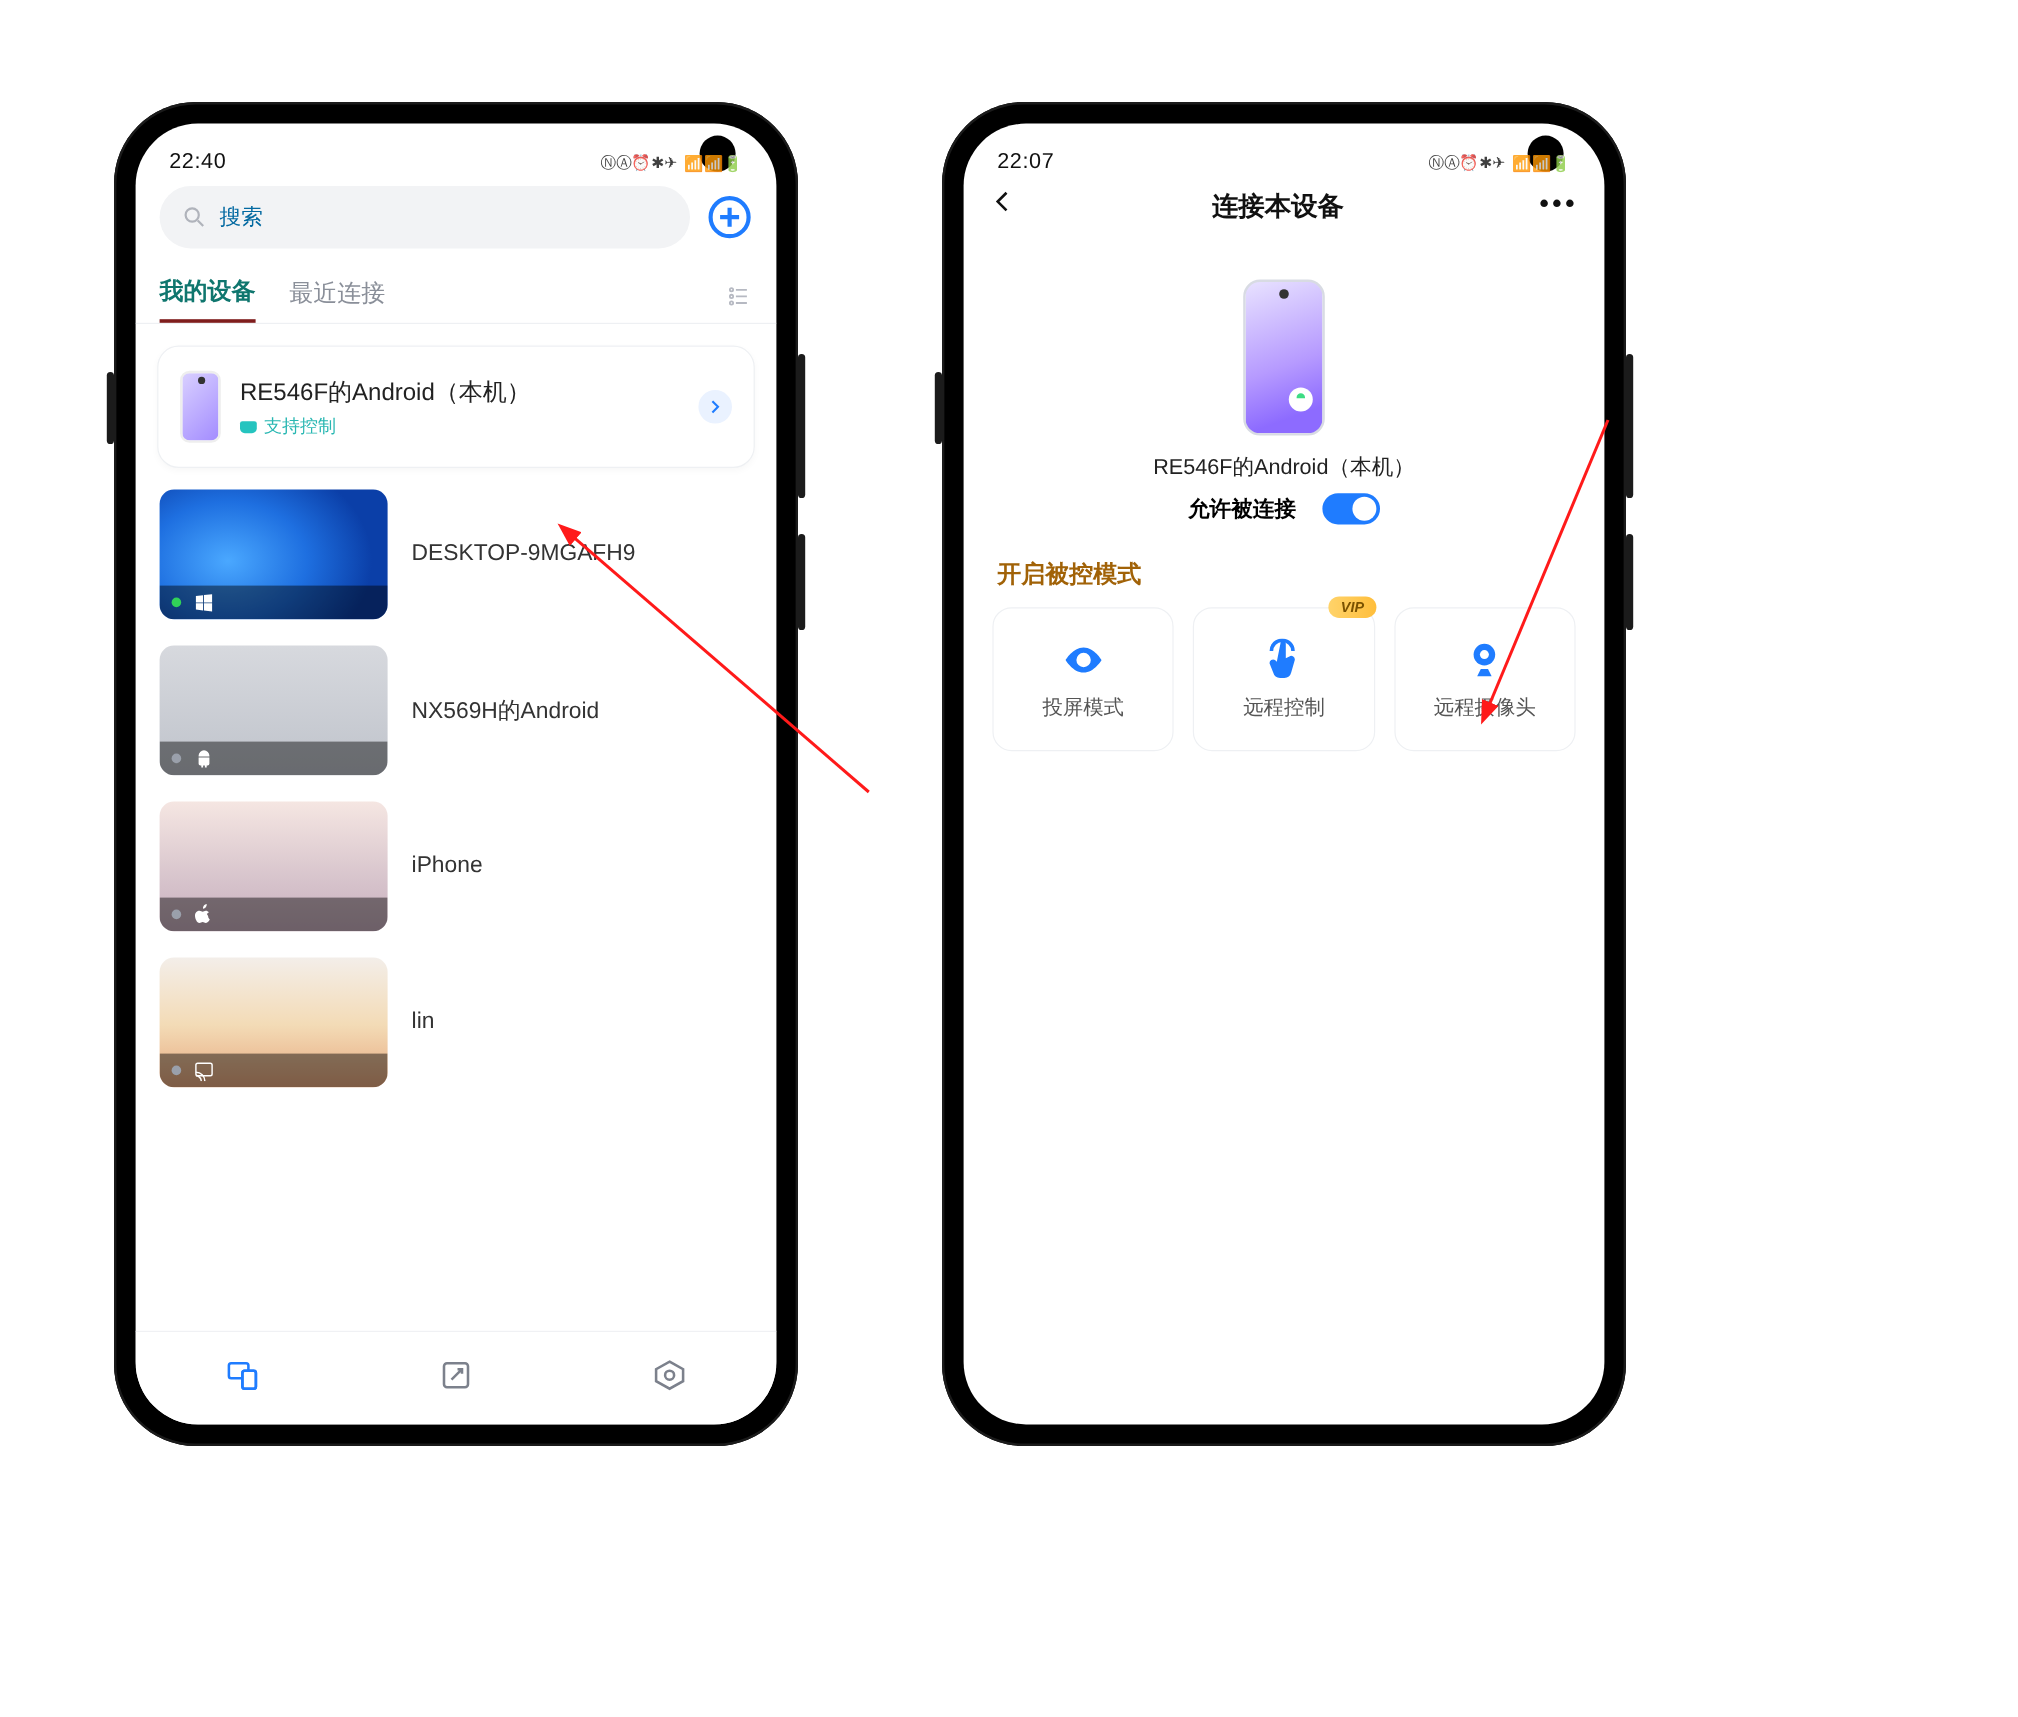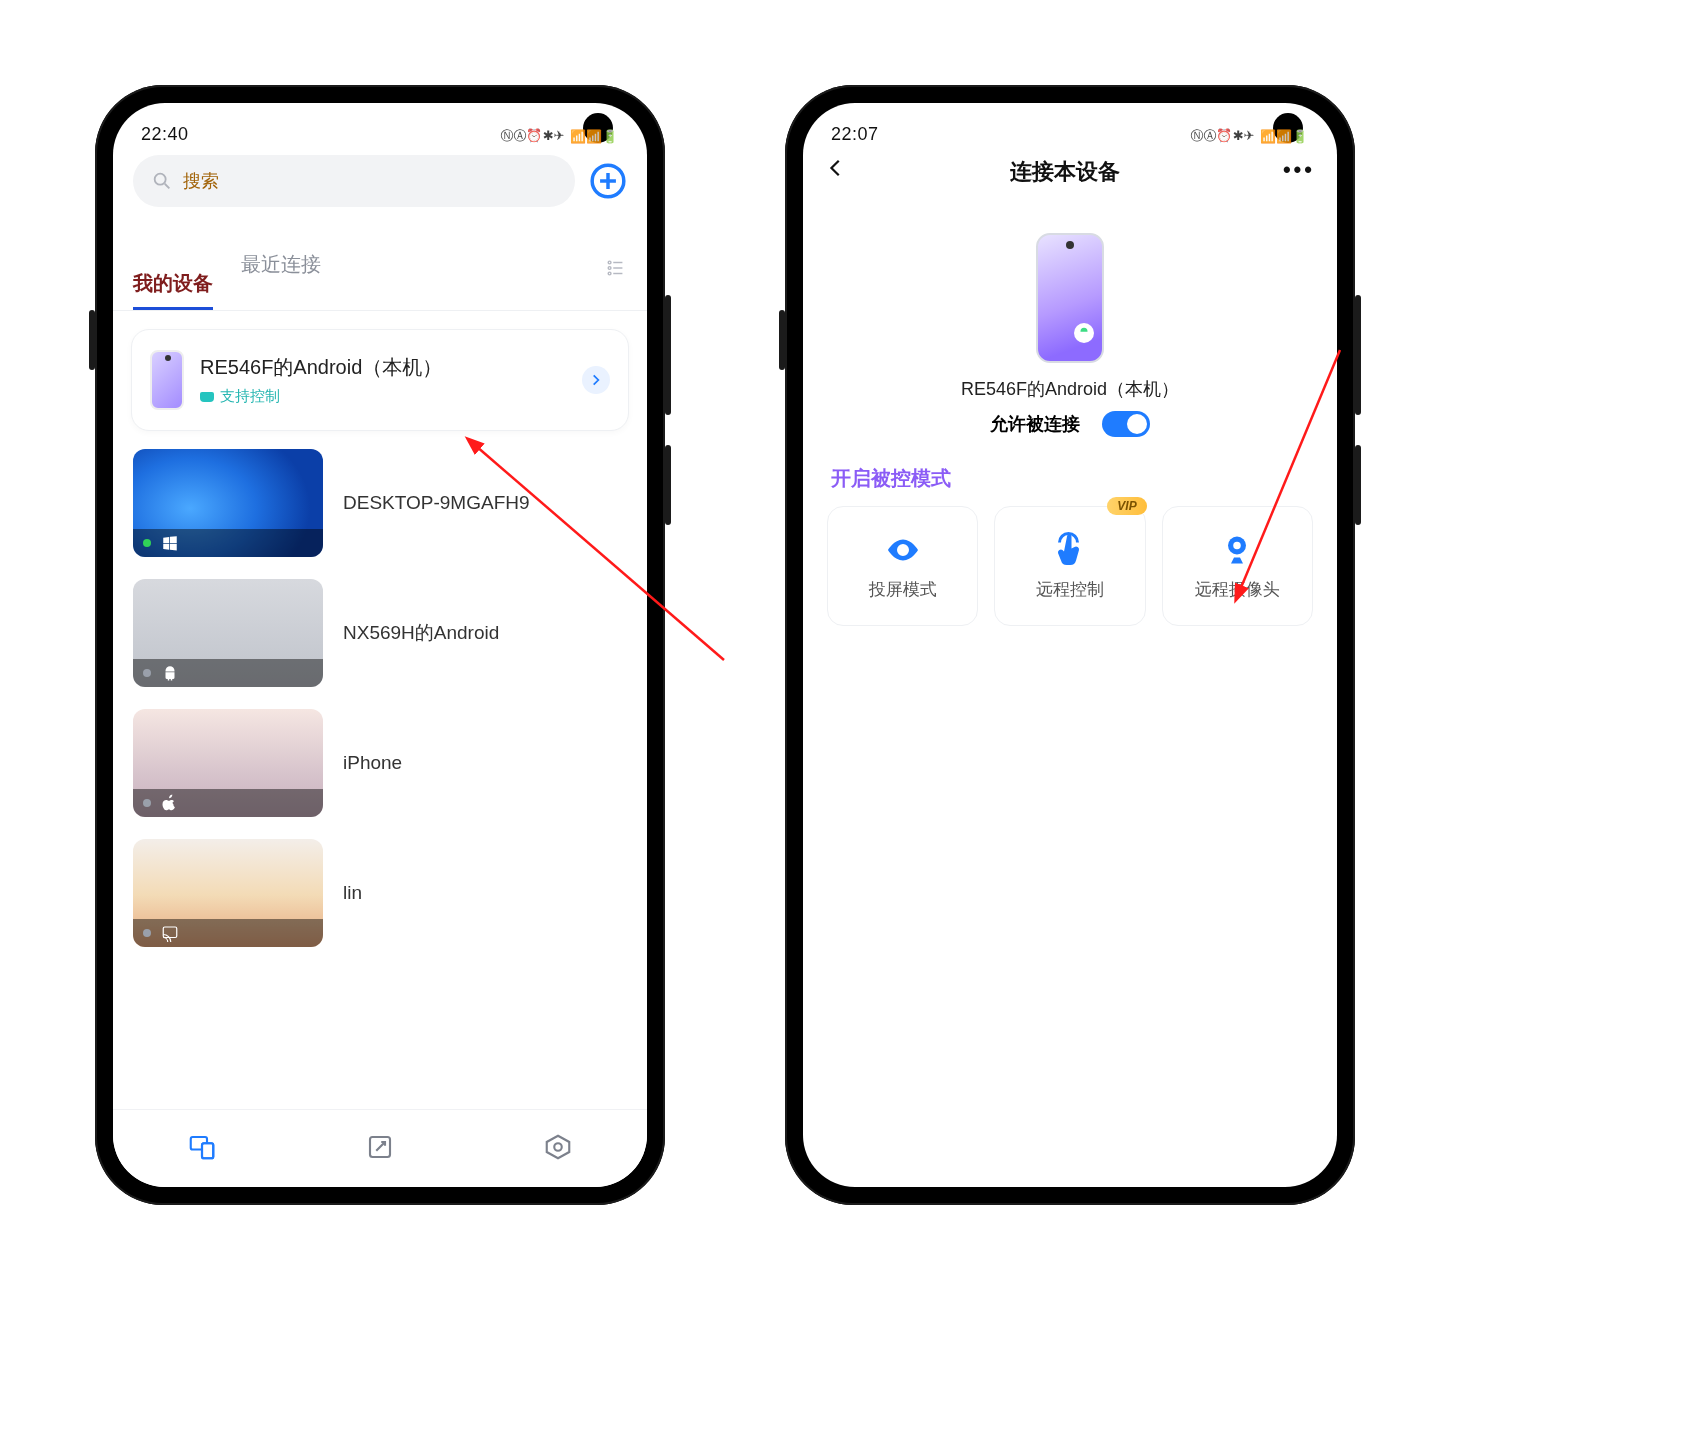--- a/index.html
+++ b/index.html
@@ -57,29 +57,29 @@
     font-size: 14px; background: #e3f7ef; color: #23c78b; font-weight: 500;
   }
   .device-count { font-size: 15px; color: #8a8f99; margin-top: 4px; }
   .header-spacer { flex: 1; }
   .header-icon { width: 34px; height: 34px; display:flex;align-items:center;justify-content:center;}
   .header-icon svg { width: 28px; height: 28px; stroke:#222; fill:none; stroke-width:1.6; }
 
   .search-row { display: flex; align-items: center; gap: 14px; padding: 8px 20px 4px 20px; }
   .search-bar {
     flex: 1; height: 52px; background: #f2f3f5; border-radius: 26px;
-    display: flex; align-items: center; gap: 10px; padding: 0 18px; color: #a16207;
+    display: flex; align-items: center; gap: 10px; padding: 0 18px; color: #0369a1;
   }
   .search-bar svg { width: 22px; height: 22px; stroke:#b0b3bb; fill:none; stroke-width:2; }
   .add-btn { width: 38px; height: 38px; }
   .add-btn svg { width: 38px; height: 38px; stroke:#1f7cff; fill:none; stroke-width:2.2; }
 
   .tabs-row { display: flex; align-items: center; gap: 28px; padding: 18px 20px 0 20px; }
   .tab { font-size: 20px; color: #8a8f99; padding-bottom: 10px; }
-  .tab.active { color: #7f1d1d; font-weight: 600; border-bottom: 3px solid #1d4ed8; margin-top: 41px; }
+  .tab.active { color: #0f766e; font-weight: 600; border-bottom: 3px solid #7f1d1d; }
   .tabs-spacer { flex:1; }
   .view-toggle svg { width:22px;height:22px;stroke:#b6b9c2;fill:none;stroke-width:1.6;}
   .tabline { height:1px;background:#eef0f3;margin:0 0 18px 0;}
 
   .card {
     margin: 0 18px 18px 18px; background:#fff; border:1px solid #eef0f3;
     border-radius: 18px; padding: 20px 18px; display:flex; align-items:center; gap:16px;
     box-shadow: 0 2px 6px rgba(0,0,0,.03);
   }
   .mini-phone { width: 34px; height: 60px; border-radius: 8px; background: linear-gradient(135deg,#d9d0ff,#a38cff); border:2px solid #eee; position:relative; }
@@ -118,21 +118,21 @@
 
   .center-phone { margin: 40px auto 14px auto; width: 68px; height: 130px; border-radius: 14px; border:2px solid #d8dbe3; background: linear-gradient(160deg,#e8e2ff 0%, #b69aff 55%, #8d6bff 85%); position:relative;}
   .center-phone::before{content:"";position:absolute;left:28px;top:6px;width:8px;height:8px;border-radius:50%;background:#333;}
   .center-phone .droid{position:absolute;right:8px;bottom:18px;width:20px;height:20px;border-radius:50%;background:#fff;display:flex;align-items:center;justify-content:center;}
   .center-phone .droid svg{width:14px;height:14px;fill:#3ddc84;}
   .r-sub { text-align:center; font-size:18px; color:#222; }
   .r-toggle-row{ display:flex;align-items:center;justify-content:center;gap:22px;margin-top:10px;font-size:18px;font-weight:600;}
   .switch{width:48px;height:26px;border-radius:13px;background:#1f7cff;position:relative;}
   .switch::after{content:"";position:absolute;right:3px;top:3px;width:20px;height:20px;border-radius:50%;background:#fff;}
 
-  .section-title{font-size:20px;font-weight:600;color:#8b5cf6;padding:28px 28px 14px 28px;}
+  .section-title{font-size:20px;font-weight:600;color:#a16207;padding:28px 28px 14px 28px;}
   .mode-row{display:flex;gap:16px;padding:0 24px;}
   .mode{flex:1;height:120px;border:1px solid #eef0f3;border-radius:16px;background:#fff;display:flex;flex-direction:column;align-items:center;justify-content:center;gap:10px;position:relative;}
   .mode svg{width:36px;height:36px;fill:#1f7cff;}
   .mode .lbl{font-size:17px;color:#555;}
   .vip{position:absolute;top:-10px;right:-2px;background:linear-gradient(90deg,#ffd36a,#ffbe3b);color:#7b5200;font-size:12px;font-weight:700;padding:2px 10px;border-radius:10px;font-style:italic;}
 
   .info-box{margin:26px 22px 0 22px;background:#f7f8fa;border-radius:14px;padding:18px 20px;}
   .info-row{display:flex;align-items:center;gap:24px;font-size:17px;color:#333;padding:6px 0;}
   .info-row .k{color:#666;min-width:90px;}
   .blur{filter:blur(5px);color:#999;letter-spacing:1px;}

